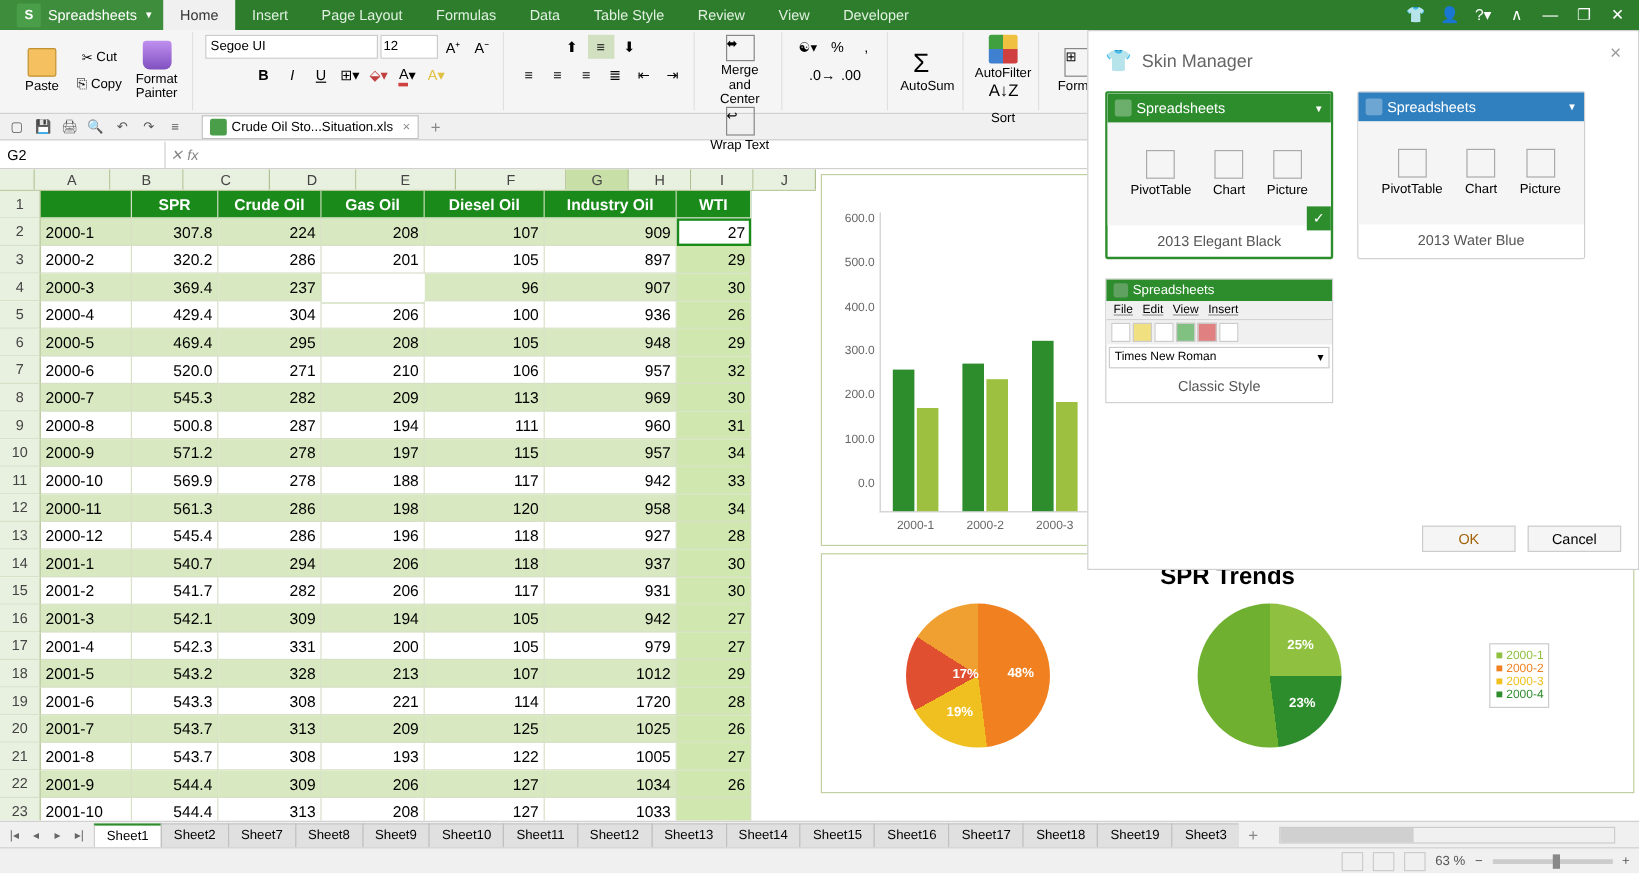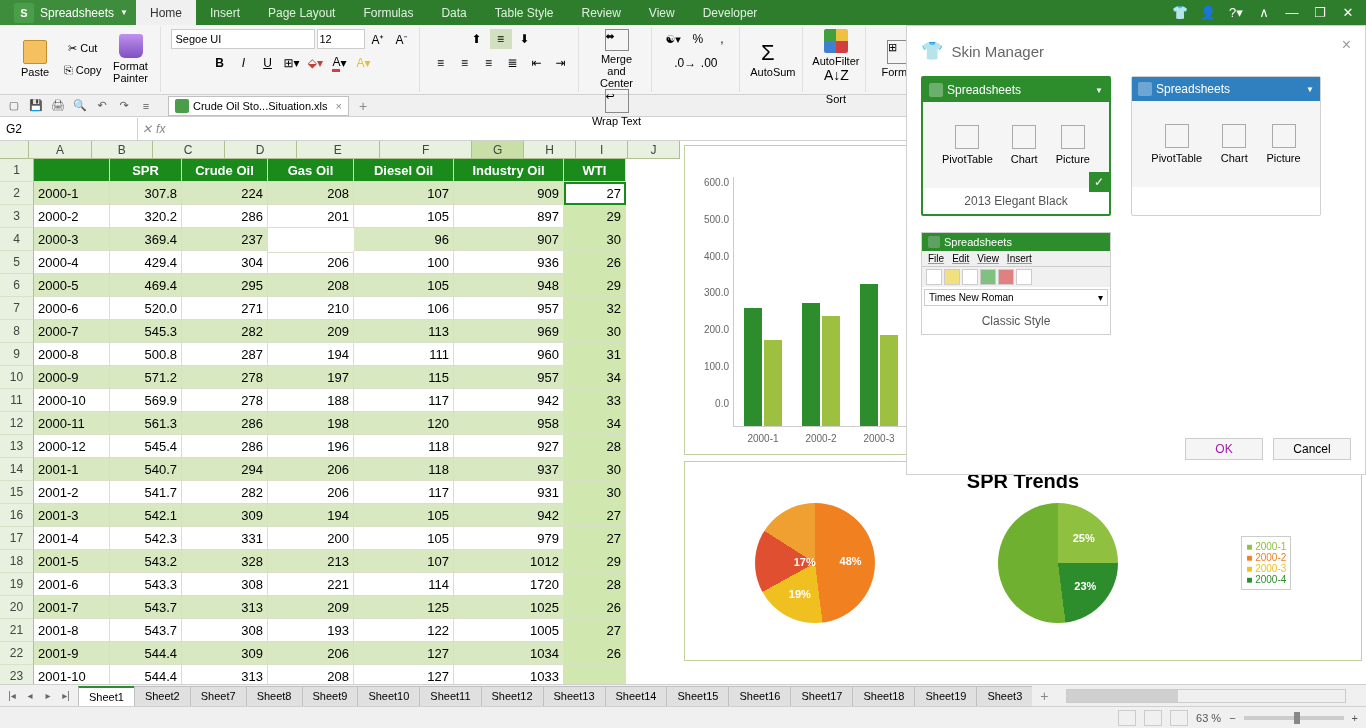--- a/index.html
+++ b/index.html
@@ -101,21 +101,21 @@
 .classic-card { width:190px; border:1px solid #d0d0d0; margin-top:16px;}
 .classic-preview { padding:0;}
 .classic-titlebar { background:#2d8d2d; color:#fff; font-size:11px; padding:3px 6px; display:flex; align-items:center; gap:4px;}
 .classic-menu { background:#f0f0f0; border-bottom:1px solid #ccc; padding:2px 6px; font-size:10px; display:flex; gap:8px;}
 .classic-menu span { text-decoration:underline; text-decoration-color:#999;}
 .classic-toolbar { background:#f0f0f0; padding:2px 4px; display:flex; gap:2px;}
 .classic-toolbar .tb { width:16px; height:16px; border:1px solid #ccc; background:#fff;}
 .classic-font { margin:2px; border:1px solid #ccc; font-size:10px; padding:2px 4px; display:flex; justify-content:space-between; background:#fff;}
 .skin-buttons { position:absolute; bottom:14px; right:14px; display:flex; gap:10px;}
 .skin-buttons button { width:78px; height:22px; border:1px solid #ccc; background:#f5f5f5; cursor:pointer; font-size:12px;}
-.skin-buttons button:first-child { color:#a21caf;}
+.skin-buttons button:first-child { color:#a16207;}
 
 
 .sheet-bar { position:absolute; bottom:22px; left:0; right:0; height:22px; background:#f0f0f0; border-top:1px solid #d0d0d0; display:flex; align-items:center;}
 .sheet-nav { display:flex; gap:2px; padding:0 4px;}
 .sheet-nav span { width:16px; text-align:center; cursor:pointer; color:#666; font-size:10px;}
 .sheet-tabs { display:flex; overflow:hidden;text-align:center;}
 .sheet-tab { padding:3px 10px; border:1px solid #c0c0c0; border-bottom:none; background:#e0e0e0; font-size:11px; cursor:pointer; margin-right:-1px;}
 .sheet-tab.active { background:#fff; border-top:2px solid #2d8d2d;}
 .sheet-add { padding:0 8px; cursor:pointer; color:#888; font-size:14px;}
 .hscroll { flex:1; margin:0 20px 0 10px; height:14px; background:#f0f0f0; border:1px solid #ccc; position:relative;}
@@ -650,20 +650,21 @@
             <div class="skin-tool">
               <div class="ic"></div>
               <span>Chart</span>
             </div>
             <div class="skin-tool">
               <div class="ic"></div>
               <span>Picture</span>
             </div>
           </div>
         </div>
+        <div class="skin-name">2013 Water Blue</div>
       </div>
     </div>
   <div class="classic-card">
     <div class="classic-preview">
       <div class="classic-titlebar">
           <span style="width:12px;height:12px;background:#60a060;border-radius:2px"></span>
           <span>Spreadsheets</span>
         </div>
       <div class="classic-menu" id="classic-menu">
           <span>File</span>

